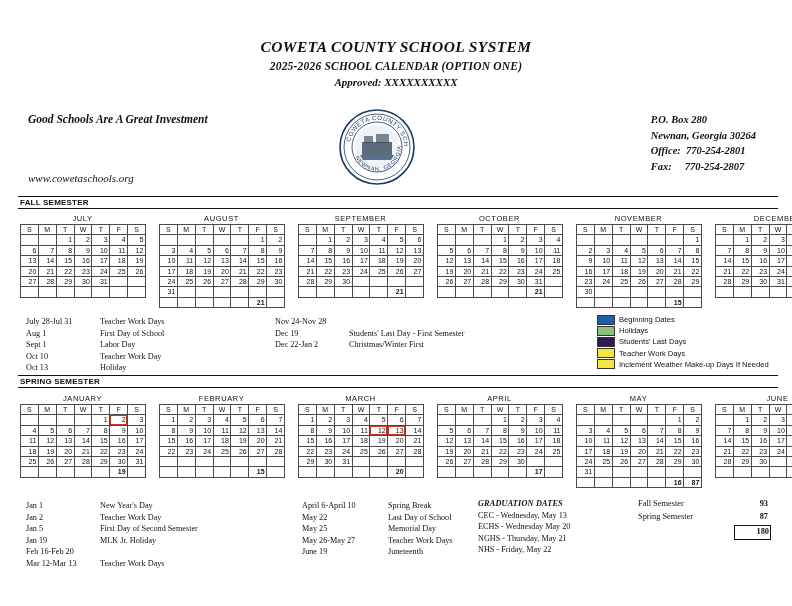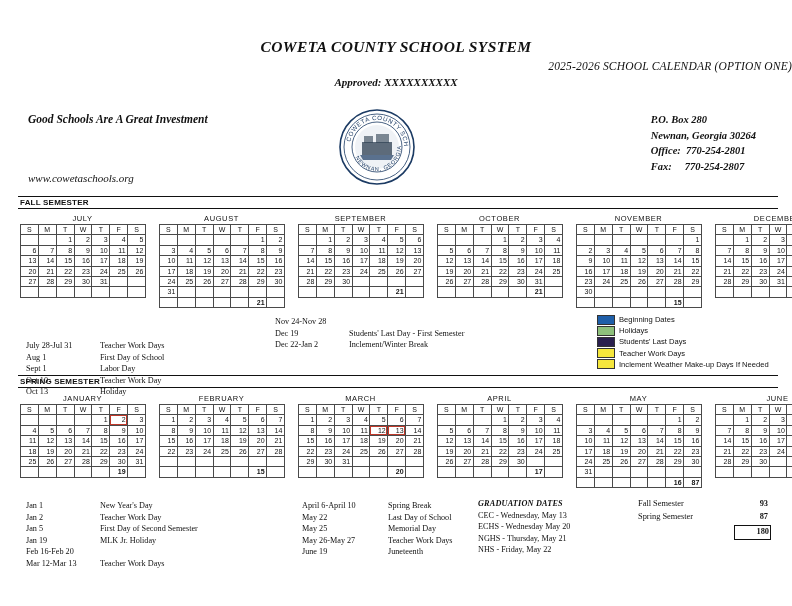--- a/index.html
+++ b/index.html
@@ -22,26 +22,25 @@
     text-align: center;
     padding-top: 38px;
   }
   .title-main {
     font-weight: bold;
     font-style: italic;
     font-size: 15.5px;
     letter-spacing: 0.4px;
   }
   .title-sub {
-    font-weight: normal;
+    font-weight: bold;
     font-style: italic;
     font-size: 11.5px;
     margin-top: 4px;
     letter-spacing: 0.2px;
-    text-align: right;
   }
   .title-approved {
     font-weight: bold;
     font-style: italic;
     font-size: 11px;
     margin-top: 4px;
   }
 
   .motto {
     position: absolute;
@@ -161,21 +160,21 @@
   .notes {
     position: absolute;
     font-family: "Liberation Serif", serif;
     font-size: 8.2px;
     line-height: 11.6px;
   }
   .notes .nrow { display: flex; }
   .notes .ndate { width: 74px; flex: 0 0 74px; }
   .notes .ndesc { flex: 1; }
 
-  #fall-notes-left { left: 26px; top: 316px; width: 260px; margin-top: 24px; }
+  #fall-notes-left { left: 26px; top: 316px; width: 260px; }
   #fall-notes-right { left: 275px; top: 316px; width: 260px; }
   #spring-notes-left { left: 26px; top: 500px; width: 270px; }
   #spring-notes-right { left: 302px; top: 500px; width: 240px; }
   #spring-notes-right .ndate { width: 86px; flex: 0 0 86px; }
 
   
   .legend {
     position: absolute;
     left: 561px;
     top: 314px;
@@ -754,21 +753,21 @@
   <div class="notes" id="fall-notes-right">
       <div class="nrow">
         <div class="ndate">Nov 24-Nov 28</div>
       </div>
       <div class="nrow">
         <div class="ndate">Dec 19</div>
         <div class="ndesc">Students' Last Day - First Semester</div>
       </div>
       <div class="nrow">
         <div class="ndate">Dec 22-Jan 2</div>
-        <div class="ndesc">Inclement/Winter Break</div>
+        <div class="ndesc">Christmas/Winter First</div>
       </div>
     </div>
 
   <div class="legend" id="legend">
       <div class="lrow">
         <div class="swatch sw-begin"></div>
         <div>Beginning Dates</div>
       </div>
       <div class="lrow">
         <div class="swatch sw-holiday"></div>

